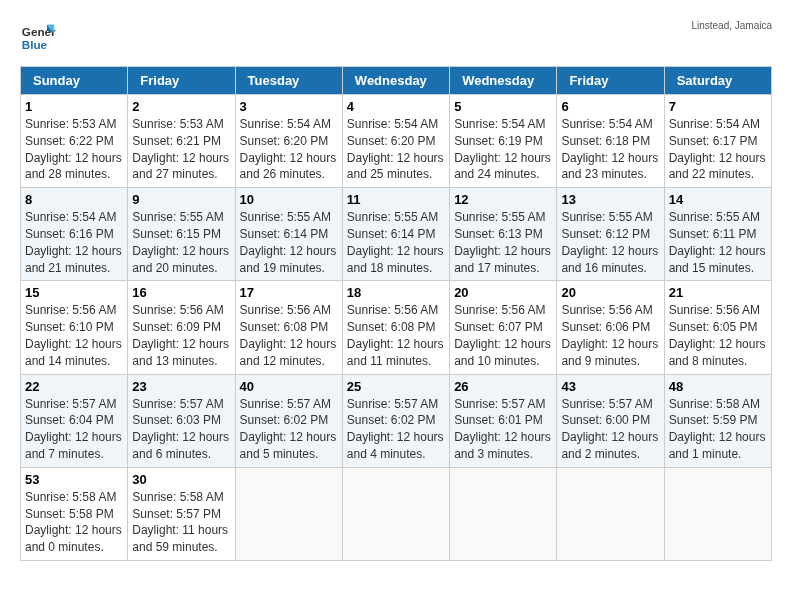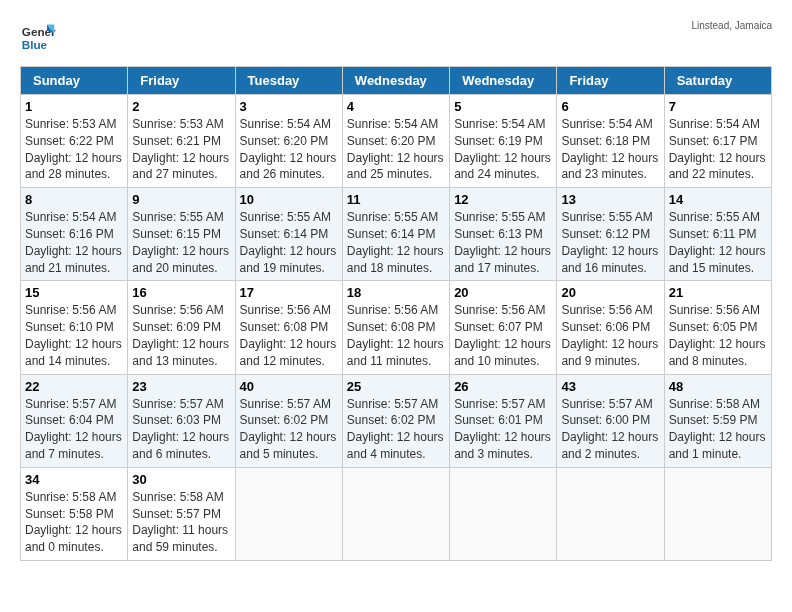--- a/index.html
+++ b/index.html
@@ -308,21 +308,21 @@
         <td>
           <span class="day-num">48</span>
           <div class="day-info" style="white-space: pre-line;">Sunrise: 5:58 AM
 Sunset: 5:59 PM
 Daylight: 12 hours
 and 1 minute.</div>
         </td>
       </tr>
       <tr>
         <td>
-          <span class="day-num">34</span>
+          <span class="day-num">53</span>
           <div class="day-info" style="white-space: pre-line;">Sunrise: 5:58 AM
 Sunset: 5:58 PM
 Daylight: 12 hours
 and 0 minutes.</div>
         </td>
         <td>
           <span class="day-num">30</span>
           <div class="day-info" style="white-space: pre-line;">Sunrise: 5:58 AM
 Sunset: 5:57 PM
 Daylight: 11 hours

